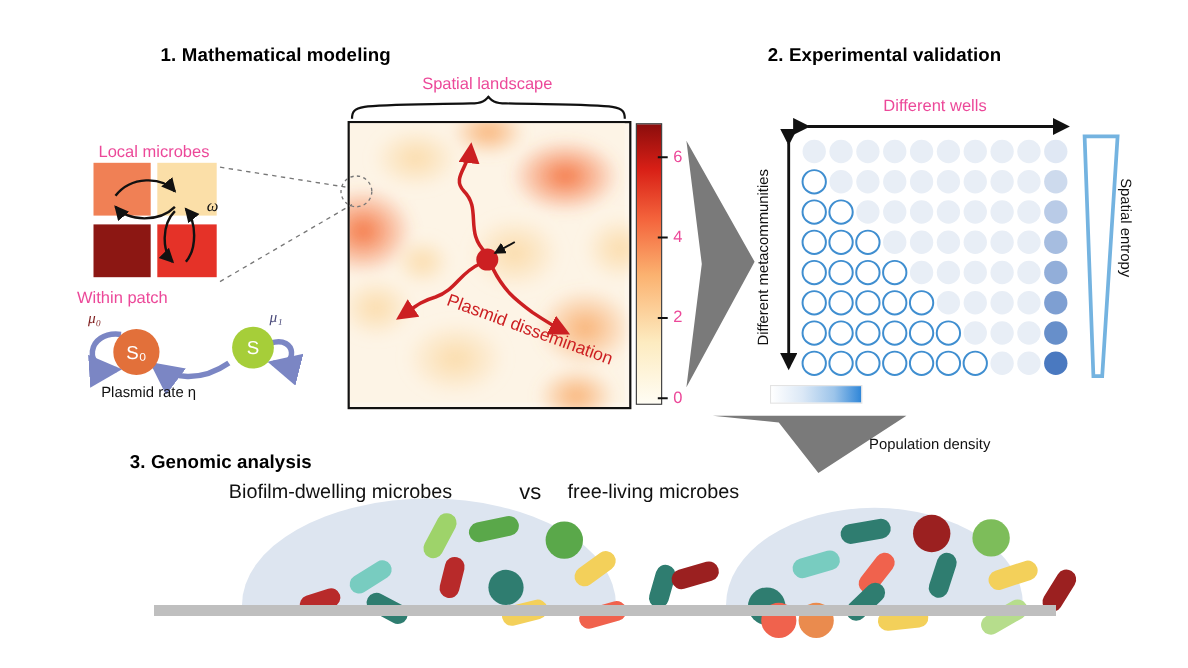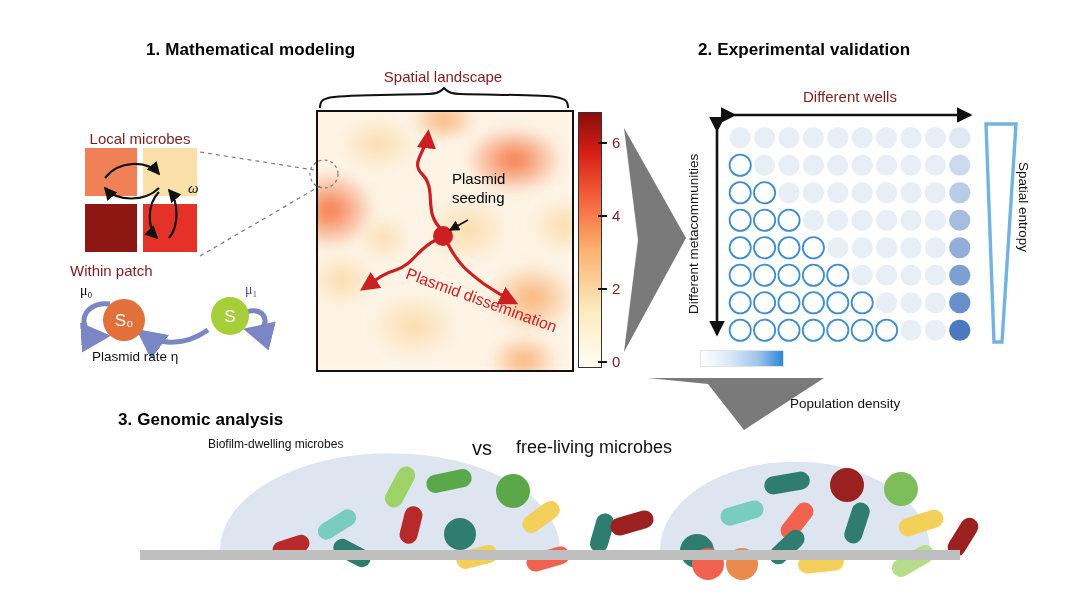--- a/index.html
+++ b/index.html
@@ -1,20 +1,20 @@
 <!DOCTYPE html>
 <html><head>
 <meta charset="utf-8">
 <style>
   html,body{margin:0;padding:0;background:#ffffff;}
   body{width:1080px;height:607px;position:relative;overflow:hidden;
        font-family:"Liberation Sans",sans-serif;color:#111;}
   .abs{position:absolute;}
   .ttl{font-weight:bold;font-size:17px;color:#000;letter-spacing:.1px;}
-  .lbl{font-size:15px;color:#7f1d1d;}
+  .lbl{font-size:15px;color:#ec4899;}
   .lbl-sm{font-size:13.5px;color:#111;}
   .vert-rl{writing-mode:vertical-rl;text-orientation:mixed;}
   .vert-lr{writing-mode:vertical-rl;transform:rotate(180deg);}
   svg{display:block;overflow:visible;}
   .no-sel{user-select:none;}
 </style>
 </head>
 <body>
 
 <div class="abs ttl no-sel" style="left:118px;top:40px;margin-left:28px;">1. Mathematical modeling</div>
@@ -53,22 +53,22 @@
   <path d="M52,22 C20,18 16,56 48,54" fill="none" stroke="#7b86c4" stroke-width="5" marker-end="url(#pu)"></path>
 
   <path d="M150,48 C124,66 98,62 82,50" fill="none" stroke="#7b86c4" stroke-width="5" marker-end="url(#pu)"></path>
 
   <path d="M188,30 C212,22 214,54 190,48" fill="none" stroke="#7b86c4" stroke-width="5" marker-end="url(#pu)"></path>
   <circle cx="66" cy="38" r="21" fill="#e2703a"></circle>
   <circle cx="172" cy="34" r="19" fill="#a6ce39"></circle>
   <text x="66" y="44" text-anchor="middle" fill="#ffffff" font-size="17" font-family="Liberation Sans, sans-serif">S₀</text>
   <text x="172" y="40" text-anchor="middle" fill="#ffffff" font-size="17" font-family="Liberation Sans, sans-serif">S</text>
 </svg>
-<div class="abs no-sel" style="left:80px;top:283px;font-size:14px;font-family:'Liberation Serif',serif;color:#000000;">μ₀</div>
-<div class="abs no-sel" style="left:245px;top:282px;font-size:14px;font-family:'Liberation Serif',serif;color:#4a4a7a;">μ₁</div>
+<div class="abs no-sel" style="left:80px;top:283px;font-size:14px;font-style:italic;font-family:'Liberation Serif',serif;color:#7f1d1d;">μ₀</div>
+<div class="abs no-sel" style="left:245px;top:282px;font-size:14px;font-style:italic;font-family:'Liberation Serif',serif;color:#4a4a7a;">μ₁</div>
 <div class="abs lbl-sm no-sel" style="left:92px;top:349px;">Plasmid rate η</div>
 
 <div class="abs lbl no-sel" style="left:318px;top:68px;width:250px;text-align:center;">Spatial landscape</div>
 <svg class="abs" style="left:318px;top:88px;" width="252" height="22">
   <path d="M2,20 C2,6 10,8 110,6 C122,6 124,2 126,0 C128,2 130,6 142,6 C242,8 250,6 250,20" fill="none" stroke="#111" stroke-width="2"></path>
 </svg>
 
 <div class="abs" style="left:316px;top:110px;width:254px;height:258px;border:2.5px solid #111;overflow:hidden;background:#fdf6ec;">
   <svg width="250" height="254" viewBox="0 0 250 254" preserveAspectRatio="none">
     <defs>
@@ -109,21 +109,20 @@
       <marker id="rd" markerWidth="7" markerHeight="7" refX="4.5" refY="3" orient="auto">
         <path d="M0,0 L6,3 L0,6 z" fill="#cc1f22"></path>
       </marker>
     </defs>
     <path d="M124,118 C104,100 120,78 104,62 C92,50 108,40 110,22" fill="none" stroke="#cc1f22" stroke-width="3.2" marker-end="url(#rd)"></path>
     <path d="M118,128 C100,136 96,152 78,158 C64,162 58,168 46,176" fill="none" stroke="#cc1f22" stroke-width="3.2" marker-end="url(#rd)"></path>
     <path d="M130,132 C140,152 150,160 166,172 C178,180 184,184 196,190" fill="none" stroke="#cc1f22" stroke-width="3.2" marker-end="url(#rd)"></path>
     <circle cx="125" cy="124" r="10" fill="#cc1f22"></circle>
     <path d="M150,108 L132,118" fill="none" stroke="#111" stroke-width="1.8" marker-end="url(#bk)"></path>
   </svg>
-  <div class="abs no-sel" style="left:134px;top:58px;width:110px;font-size:15px;line-height:1.25;color:#000;text-align:left;">Plasmid seeding</div>
   <div class="abs no-sel" style="left:92px;top:152px;width:160px;font-size:16px;line-height:1.25;color:#cc1f22;
               transform:rotate(20deg);transform-origin:left top;">Plasmid dissemination</div>
 </div>
 
 <svg class="abs" style="left:196px;top:138px;" width="160" height="128">
   <circle cx="128" cy="36" r="14" fill="none" stroke="#777" stroke-width="1.2" stroke-dasharray="3,3"></circle>
   <path d="M4,14 L118,32" fill="none" stroke="#777" stroke-width="1.2" stroke-dasharray="4,4"></path>
   <path d="M4,118 L124,48" fill="none" stroke="#777" stroke-width="1.2" stroke-dasharray="4,4"></path>
 </svg>
 
@@ -251,21 +250,21 @@
 <svg class="abs" style="left:982px;top:120px;" width="44" height="228">
   <path d="M4,4 L34,4 L20,222 L12,222 Z" fill="none" stroke="#74b3e0" stroke-width="3.4"></path>
 </svg>
 <div class="abs vert-rl lbl-sm no-sel" style="left:1016px;top:162px;height:150px;">Spatial entropy</div>
 
 <div class="abs" style="left:700px;top:350px;width:82px;height:15px;
      background:linear-gradient(to right,#ffffff,#dbe8f6 35%,#9cc4ea 70%,#2f86d8);border:1px solid #e3e3e3;"></div>
 <div class="abs lbl-sm no-sel" style="left:790px;top:348px;margin-top:48px;">Population density</div>
 
 <div class="abs ttl no-sel" style="left:118px;top:410px;">3. Genomic analysis</div>
-<div class="abs no-sel" style="left:208px;top:437px;font-size:12px;">Biofilm-dwelling microbes</div>
+<div class="abs no-sel" style="left:208px;top:437px;font-size:18px;">Biofilm-dwelling microbes</div>
 <div class="abs no-sel" style="left:472px;top:437px;font-size:20px;">vs</div>
 <div class="abs no-sel" style="left:516px;top:437px;font-size:18px;">free-living microbes</div>
 
 <div class="abs" style="left:140px;top:468px;width:820px;height:100px;">
   <svg width="820" height="100">
     <path d="M80,82 A130,74 0 0 1 420,82 Z" fill="#dde5f0"></path>
     <path d="M520,82 A110,72 0 0 1 790,82 Z" fill="#dde5f0"></path>
     <g id="m-dome-left" transform="translate(80,-12)">
         <rect x="52" y="82" width="38" height="17" rx="8.5" ry="8.5" transform="rotate(-18,71,90.5)" fill="#b82a2a"></rect>
         <rect x="96" y="60" width="42" height="17" rx="8.5" ry="8.5" transform="rotate(-32,117,68.5)" fill="#78ccc0"></rect>

